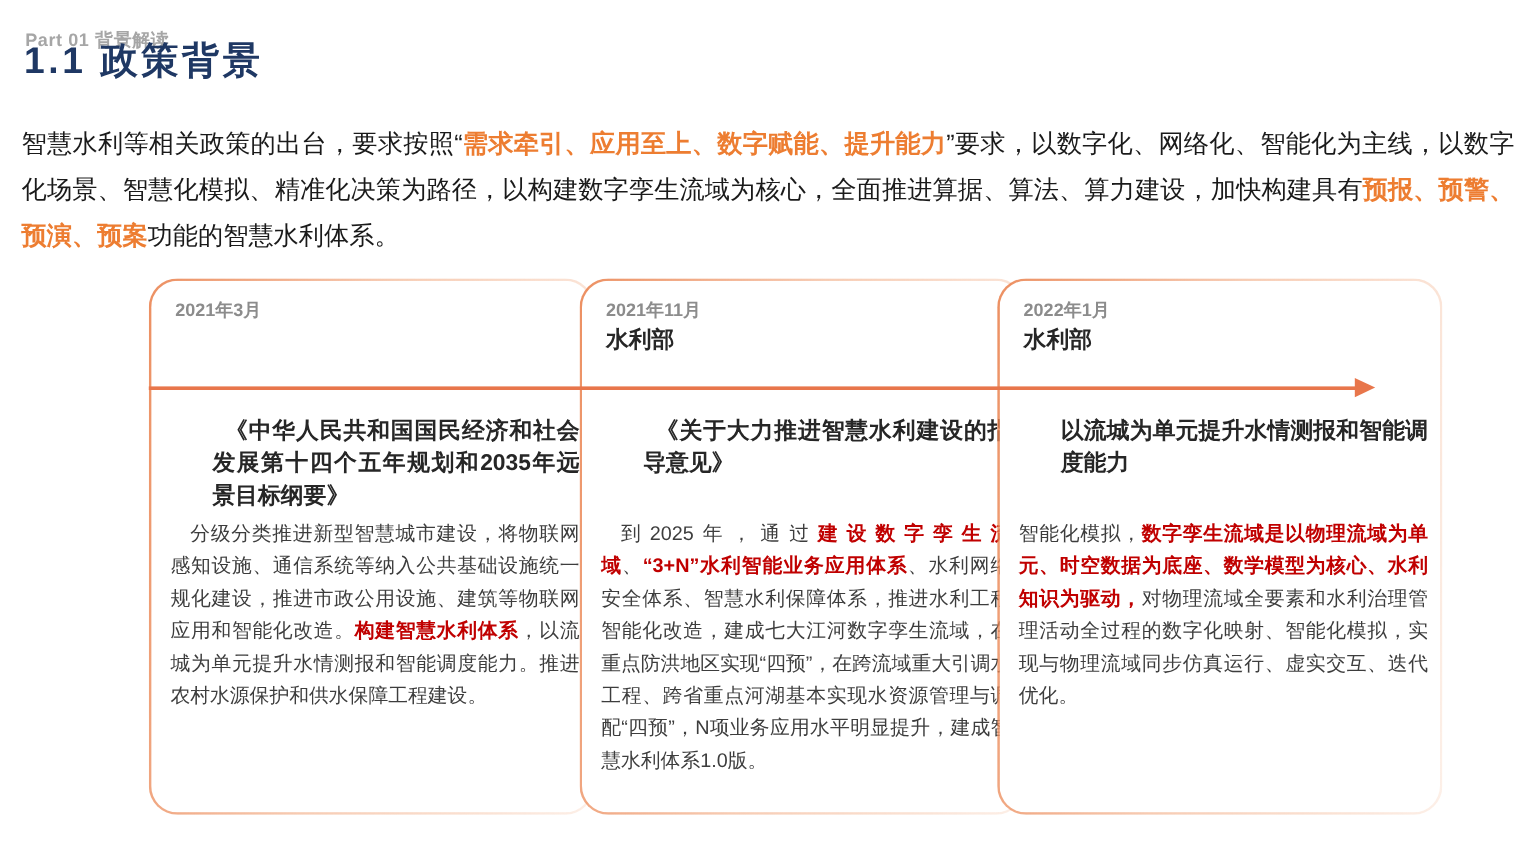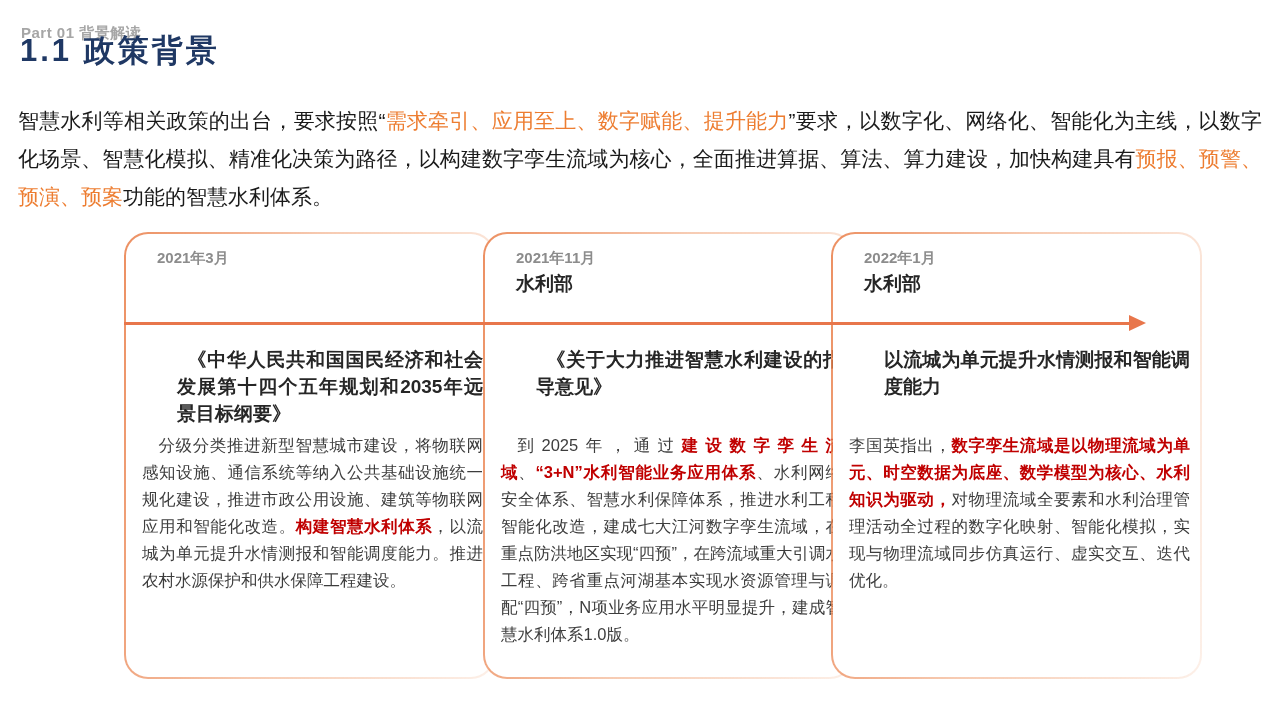--- a/index.html
+++ b/index.html
@@ -19,21 +19,21 @@
     position:absolute;top:30px;left:20px;margin:0;
     font-size:31px;font-weight:bold;color:#1f3864;letter-spacing:3px;
   }
 
   
   .intro{
     position:absolute;top:102px;left:18px;width:1244px;margin:0;
     font-size:21px;line-height:38px;color:#1a1a1a;
     text-align:justify;text-justify:inter-character;
   }
-  .seg-orange{color:#ed7d31;font-weight:400;}
+  .seg-orange{color:#ed7d31;font-weight:700;}
   .seg-red{color:#c00000;font-weight:800;}
 
   
   .timeline{position:absolute;top:232px;left:0;width:1280px;height:452px;}
 
   .tl-arrow{
     position:absolute;top:90px;left:124px;width:1006px;height:3px;
     background:#e8764b;z-index:5;
   }
   .tl-arrow .arrow-head{
@@ -43,21 +43,20 @@
     border-bottom:8.5px solid transparent;
   }
 
   .card{
     position:absolute;top:0;height:447px;width:371px;
     border:2px solid transparent;border-radius:24px;
     background:
       linear-gradient(#fff,#fff) padding-box,
       linear-gradient(100deg, rgba(233,124,70,.85) 0%, rgba(240,160,115,.55) 45%, rgba(247,205,180,.30) 100%) border-box;
     box-sizing:border-box;
-    padding-left:11px;
   }
   .card-1{left:124px;}
   .card-2{left:483px;}
   .card-3{left:831px;}
 
   .card-head{padding:15px 16px 0 20px;}
   .card-date{font-size:15px;font-weight:bold;color:#8c8c8c;margin-bottom:3px;}
   .card-org{font-size:19px;font-weight:bold;color:#262626;line-height:26px;}
 
   .card-doc{
@@ -106,17 +105,17 @@
       <div class="card-doc indent">《关于大力推进智慧水利建设的指导意见》</div>
       <div class="card-body indent"><span class="seg-n">到2025年，通过</span><span class="seg-red">建设数字孪生流域</span><span class="seg-n">、</span><span class="seg-red">“3+N”水利智能业务应用体系</span><span class="seg-n">、水利网络安全体系、智慧水利保障体系，推进水利工程智能化改造，建成七大江河数字孪生流域，在重点防洪地区实现“四预”，在跨流域重大引调水工程、跨省重点河湖基本实现水资源管理与调配“四预”，N项业务应用水平明显提升，建成智慧水利体系1.0版。</span></div>
     </div>
 
     <div class="card card-3">
       <div class="card-head">
         <div class="card-date">2022年1月</div>
         <div class="card-org">水利部</div>
       </div>
       <div class="card-doc">以流城为单元提升水情测报和智能调度能力</div>
-      <div class="card-body"><span class="seg-n">李国英指出，</span><span class="seg-red">数字孪生流域是以物理流域为单元、时空数据为底座、数学模型为核心、水利知识为驱动，</span><span class="seg-n">对物理流域全要素和水利治理管理活动全过程的数字化映射、智能化模拟，实现与物理流域同步仿真运行、虚实交互、迭代优化。</span></div>
+      <div class="card-body"><span class="seg-n">智能化模拟，</span><span class="seg-red">数字孪生流域是以物理流域为单元、时空数据为底座、数学模型为核心、水利知识为驱动，</span><span class="seg-n">对物理流域全要素和水利治理管理活动全过程的数字化映射、智能化模拟，实现与物理流域同步仿真运行、虚实交互、迭代优化。</span></div>
     </div>
 
   </div>
 </div>
 
 </body></html>

